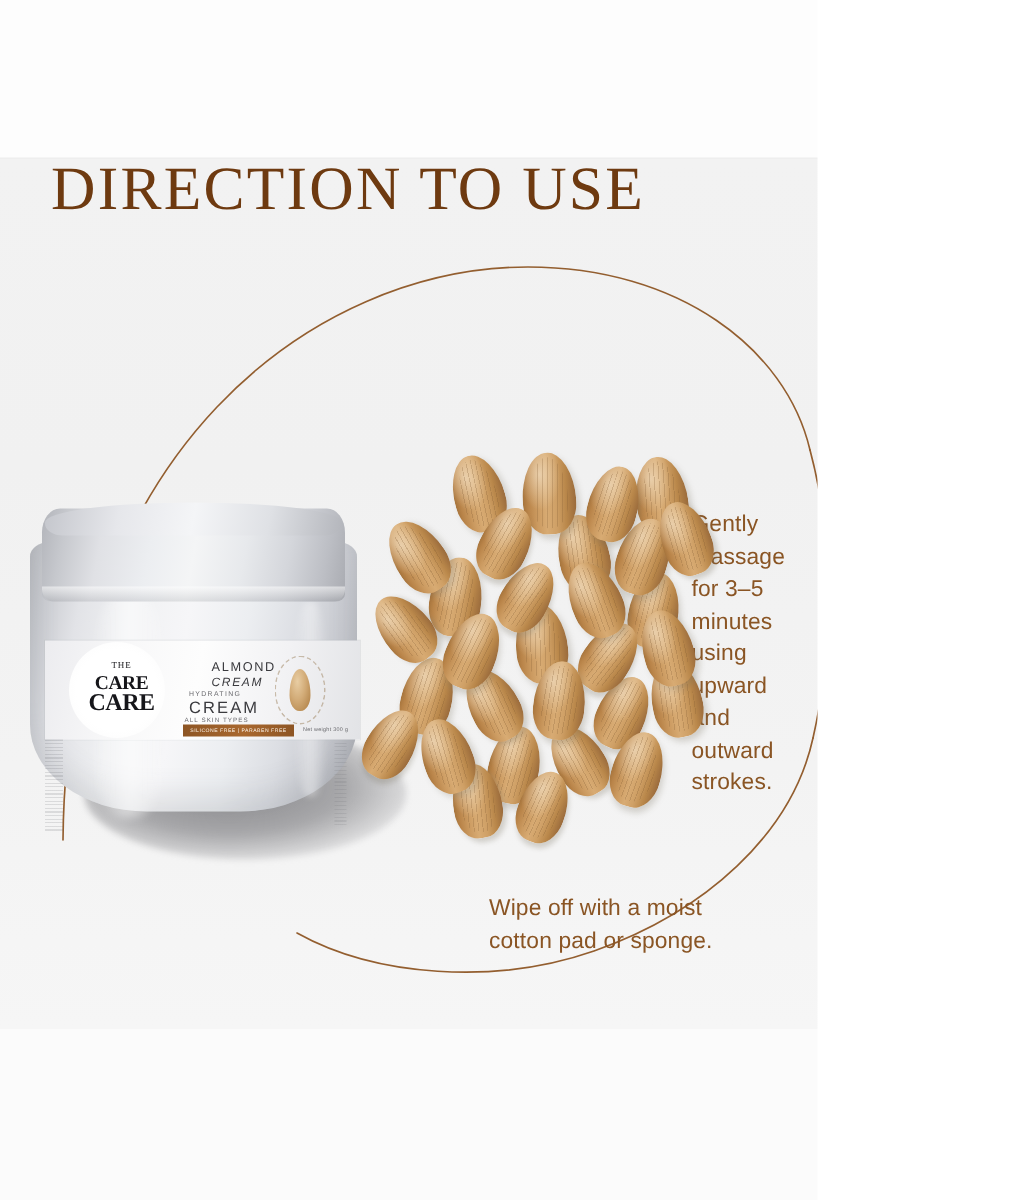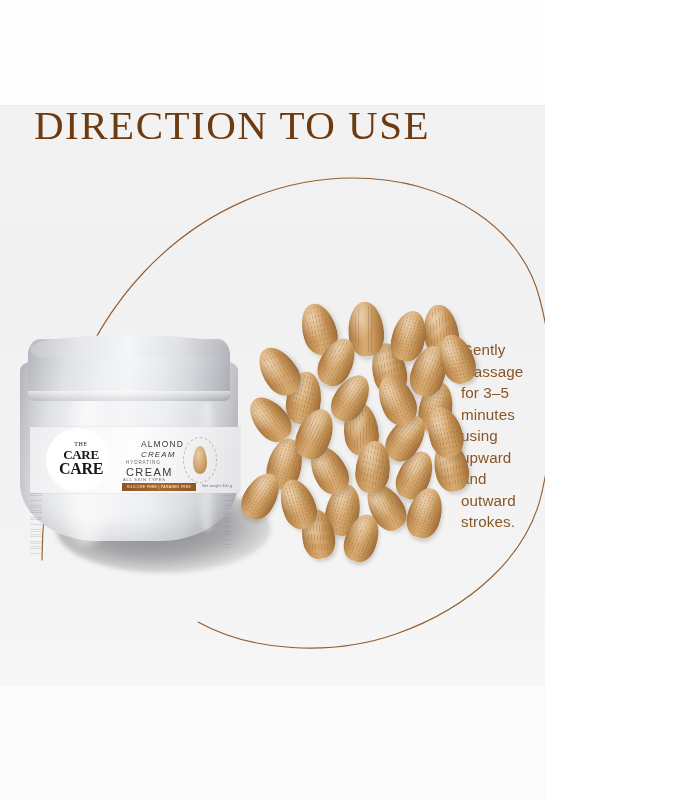--- a/index.html
+++ b/index.html
@@ -180,20 +180,22 @@
     <path d="M 42,560 C 44,300 210,178 352,178 C 452,178 524,232 540,300" fill="none" stroke="#8d5524" stroke-width="1.1" stroke-linecap="round" opacity=".95"></path>
     <path d="M 540,300 C 556,360 556,430 542,492" fill="none" stroke="#8d5524" stroke-width="1.1" stroke-linecap="round" opacity=".95"></path>
     <path d="M 542,492 C 528,556 470,608 396,634 C 330,657 250,651 198,622" fill="none" stroke="#8d5524" stroke-width="1.1" stroke-linecap="round" opacity=".95"></path>
   </svg>
 
   <div class="title">DIRECTION TO USE</div>
 
   <div class="step step2">Gently massage
 for 3–5 minutes using upward
 and outward strokes.</div>
+  <div class="step step4">Wipe off with a moist
+cotton pad or sponge.</div>
 
   <div id="almonds">
       <div class="almond" style="left: 302px; top: 303px; transform: rotate(-16deg) scale(1); z-index: 5;"></div>
       <div class="almond" style="left: 349px; top: 303px; transform: rotate(-4deg) scale(1.05); z-index: 6;"></div>
       <div class="almond" style="left: 392px; top: 310px; transform: rotate(14deg) scale(0.98); z-index: 7;"></div>
       <div class="almond" style="left: 424px; top: 305px; transform: rotate(-8deg) scale(1.02); z-index: 5;"></div>
       <div class="almond" style="left: 262px; top: 345px; transform: rotate(-34deg) scale(1); z-index: 6;"></div>
       <div class="almond" style="left: 320px; top: 336px; transform: rotate(26deg) scale(0.96); z-index: 7;"></div>
       <div class="almond" style="left: 372px; top: 343px; transform: rotate(-12deg) scale(1); z-index: 5;"></div>
       <div class="almond" style="left: 412px; top: 345px; transform: rotate(18deg) scale(1); z-index: 6;"></div>

